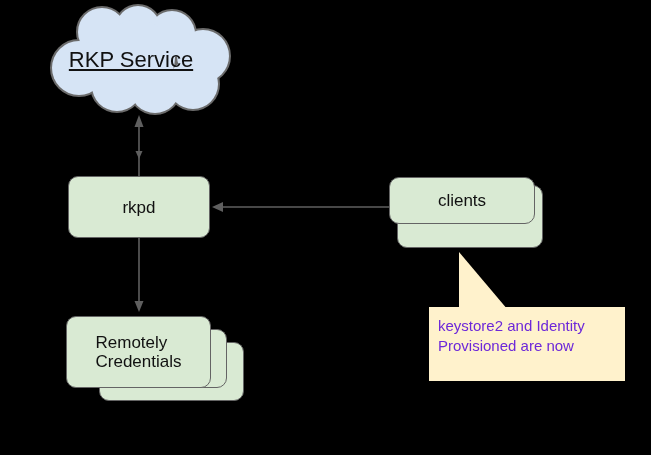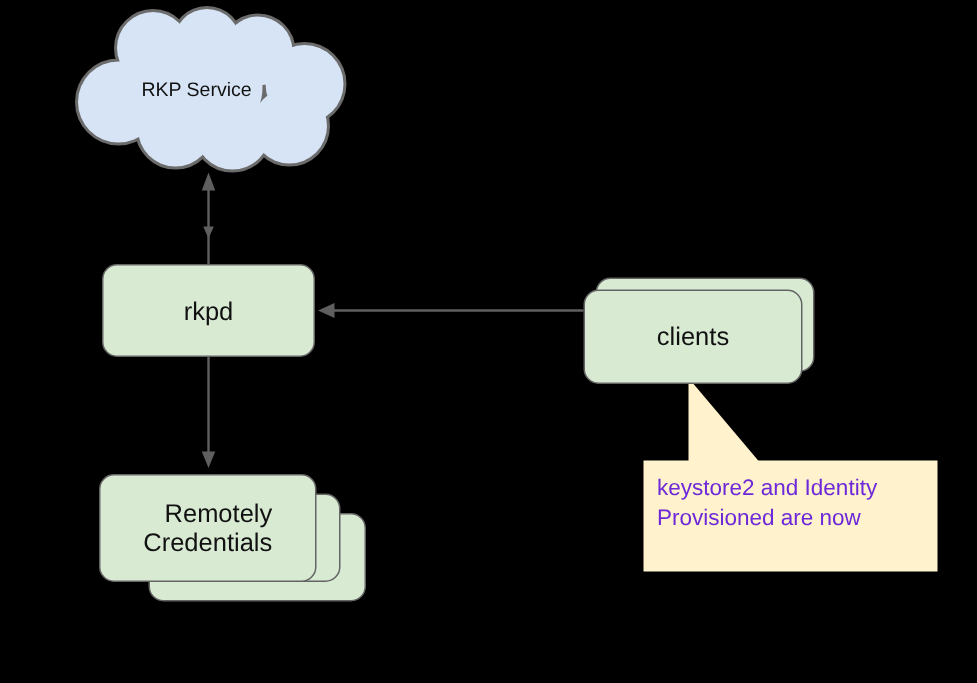--- a/index.html
+++ b/index.html
@@ -13,26 +13,26 @@
   }
   .layer{position:absolute;inset:0;width:651px;height:455px;}
   svg{display:block;}
   .node{
     position:absolute;
     background:#d9ead3;
     border:1.5px solid #646464;
     border-radius:10px;
     box-sizing:border-box;
     display:flex;align-items:center;justify-content:center;
-    text-align:right;
+    text-align:left;
   }
   .node-label{font-size:17px;line-height:19px;color:#111;}
   .cloud-label{
     position:absolute;left:38px;top:50px;width:186px;height:20px;
-    text-align:center;font-size:13px;line-height:20px;color:#111;
+    text-align:center;font-size:22px;line-height:20px;color:#111;text-decoration:underline;
   }
   .callout-box{
     position:absolute;left:429px;top:307px;width:196px;height:74px;
     background:#fff2cc;
     box-sizing:border-box;
     padding:9px 8px 0 9px;
   }
   .callout-line{font-size:15px;line-height:19.5px;white-space:nowrap;color:#6d28d9;}
 </style>
 </head>
@@ -78,21 +78,21 @@
     <use href="#cloudblob" fill="#d6e4f5" stroke="#6b6b6b" stroke-width="4"></use>
     <use href="#cloudblob" fill="#d6e4f5" stroke="none"></use>
   </svg>
   <div class="cloud-label">RKP Service</div>
 
   <div class="node" style="left:68px;top:176px;width:142px;height:62px">
     <span class="node-label">rkpd</span>
   </div>
 
   <div class="node" style="left:397px;top:185px;width:146px;height:63px"></div>
-  <div class="node" style="left:389px;top:193px;width:146px;height:63px">
+  <div class="node" style="left:389px;top:177px;width:146px;height:47px">
     <span class="node-label">clients</span>
   </div>
 
   <div class="node" style="left:99px;top:342px;width:145px;height:59px"></div>
   <div class="node" style="left:82px;top:329px;width:145px;height:59px"></div>
   <div class="node" style="left:66px;top:316px;width:145px;height:72px">
     <div>
       <div class="node-label">Remotely</div>
       <div class="node-label">Credentials</div>
     </div>

